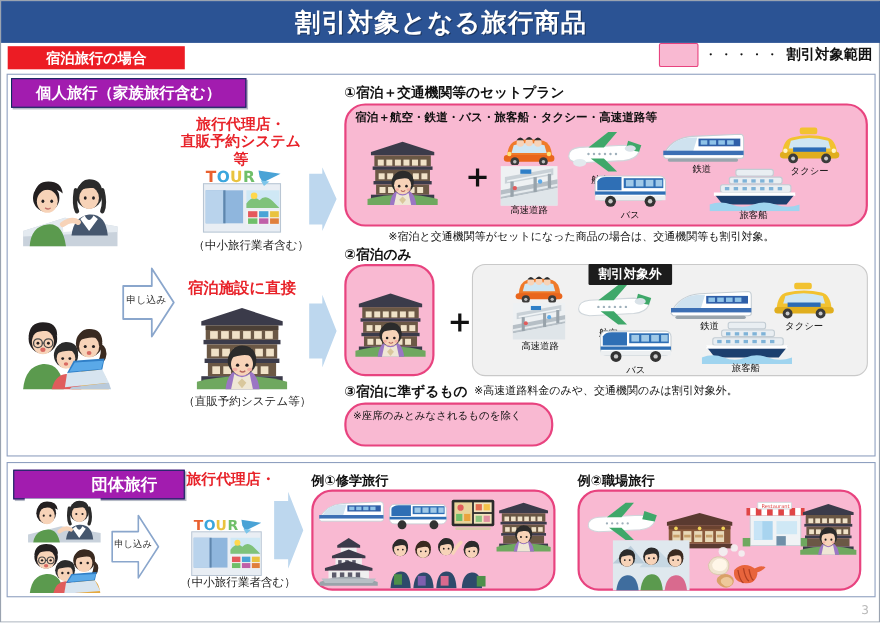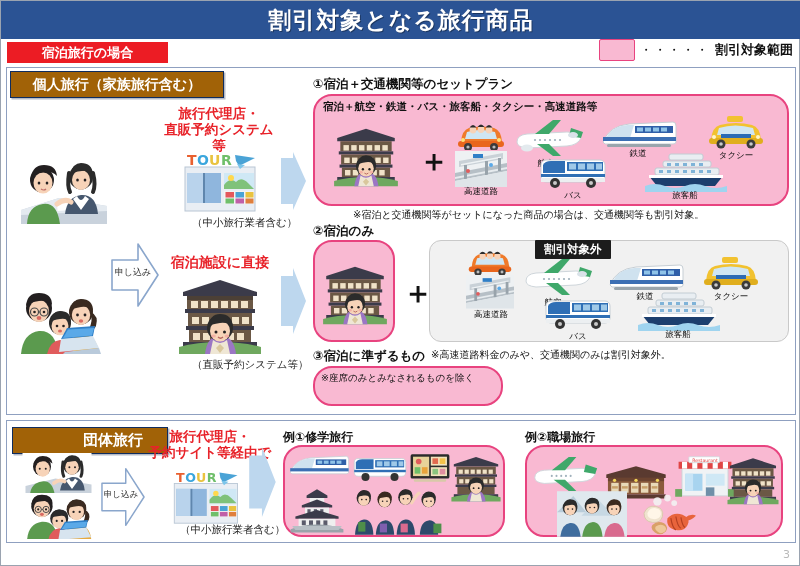--- a/index.html
+++ b/index.html
@@ -20,29 +20,29 @@
   .legend{position:absolute;right:8px;top:0;display:flex;align-items:center;gap:5px;}
   .legend-swatch{width:34px;height:20px;background:#f9b9d2;border:1.6px solid #e8437f;border-radius:2px;}
   .legend-dots{font-size:12px;color:#111;letter-spacing:2px;}
   .legend-text{font-size:13px;font-weight:bold;color:#111;}
 
   
   .panel{position:absolute;border:1.5px solid #8fa0c0;background:#fff;box-sizing:border-box;}
   #panel-personal{left:5px;top:66px;width:790px;height:348px;}
   #panel-group{left:5px;top:419px;width:790px;height:123px;}
 
-  .sec-tab{position:absolute;background:#a16207;color:#fff;font-size:14px;font-weight:bold;
+  .sec-tab{position:absolute;background:#a21caf;color:#fff;font-size:14px;font-weight:bold;
            display:flex;align-items:center;justify-content:center;
            border:1.5px solid #0f2c5e;box-shadow:1.5px 1.5px 0 rgba(120,130,150,.55);}
   #tab-personal{left:3px;top:3px;width:212px;height:25px;}
   #tab-group{left:5px;top:6px;width:108px;height:25px;font-size:15px;padding-left:46px;}
 
   
   .red-bold{color:#e8232a;font-weight:bold;line-height:1.18;text-align:center;}
-  .note-paren{font-size:10.5px;color:#222;text-align:left;white-space:nowrap;margin-left:33px;}
+  .note-paren{font-size:10.5px;color:#222;text-align:right;white-space:nowrap;}
 
   .abs{position:absolute;}
 
   
   .pinkbox{position:absolute;background:#f9b9d2;border:2px solid #e8437f;border-radius:19px;box-sizing:border-box;}
   .graybox{position:absolute;background:#f1f1f1;border:1.4px solid #c9c9c9;border-radius:12px;box-sizing:border-box;}
   .sec-head{position:absolute;font-size:12.5px;font-weight:bold;color:#111;white-space:nowrap;}
   .inner-cap{position:absolute;font-size:10.5px;font-weight:bold;color:#111;white-space:nowrap;}
   .footnote{position:absolute;font-size:10px;color:#111;white-space:nowrap;}
   .excl-badge{position:absolute;background:#1c1c1c;color:#fff;font-size:11.5px;font-weight:bold;
@@ -653,21 +653,20 @@
       <path d="M48 44 L77 41.5 L79 35 L53 36.5 Z" fill="#5aa9e8"></path>
     </svg>
 
     <svg class="abs" style="left:92px;top:44px;" width="48" height="64" viewBox="0 0 50 70">
       <path d="M2 20 L28 20 L28 4 L48 35 L28 66 L28 50 L2 50 Z" fill="#ffffff" stroke="#8aa6cc" stroke-width="1.6" stroke-linejoin="round"></path>
     </svg>
     <div class="abs" style="left:94px;top:68px;width:40px;font-size:8.5px;color:#333;text-align:center;">申し込み</div>
 
     <div class="abs red-bold" style="left:128px;top:8px;width:150px;font-size:13.5px;">
       <span>旅行代理店・</span><br>
-      <span>予約サイト等経由で</span>
     </div>
 
     <svg class="abs" style="left:158px;top:48px;" width="80" height="56" viewBox="0 0 84 62">
       <rect x="8" y="16" width="70" height="44" fill="#e9eef4" stroke="#b9c6d4" stroke-width="1"></rect>
       <rect x="10" y="22" width="34" height="30" fill="#8fb6dd"></rect>
       <rect x="10" y="22" width="16" height="30" fill="#b9d3ec"></rect>
       <rect x="26" y="22" width="2" height="30" fill="#5f86ad"></rect>
       <rect x="47" y="22" width="30" height="16" fill="#cfe8f5"></rect>
       <path d="M47 34 q6-8 12-3 q5-6 12 1 l6 6 -30 0 Z" fill="#7fc27a"></path>
       <circle cx="54" cy="27" r="3" fill="#ffd84d"></circle>

